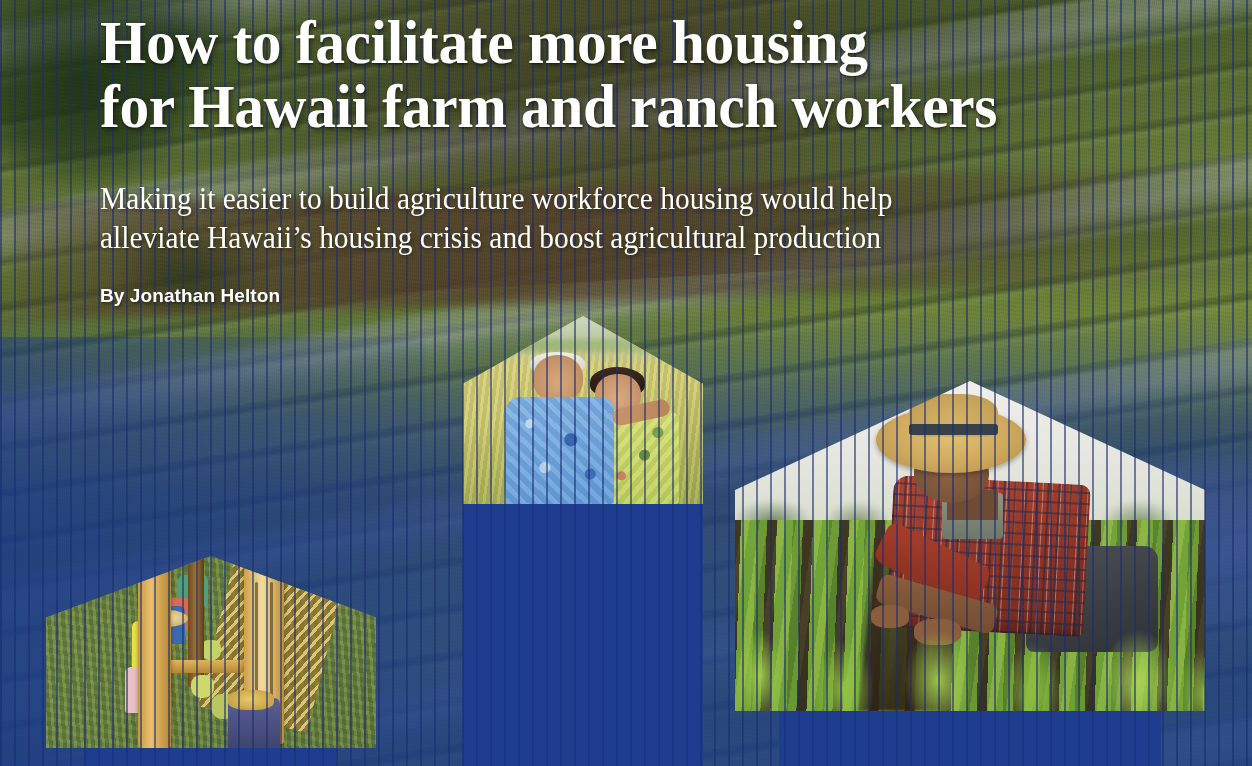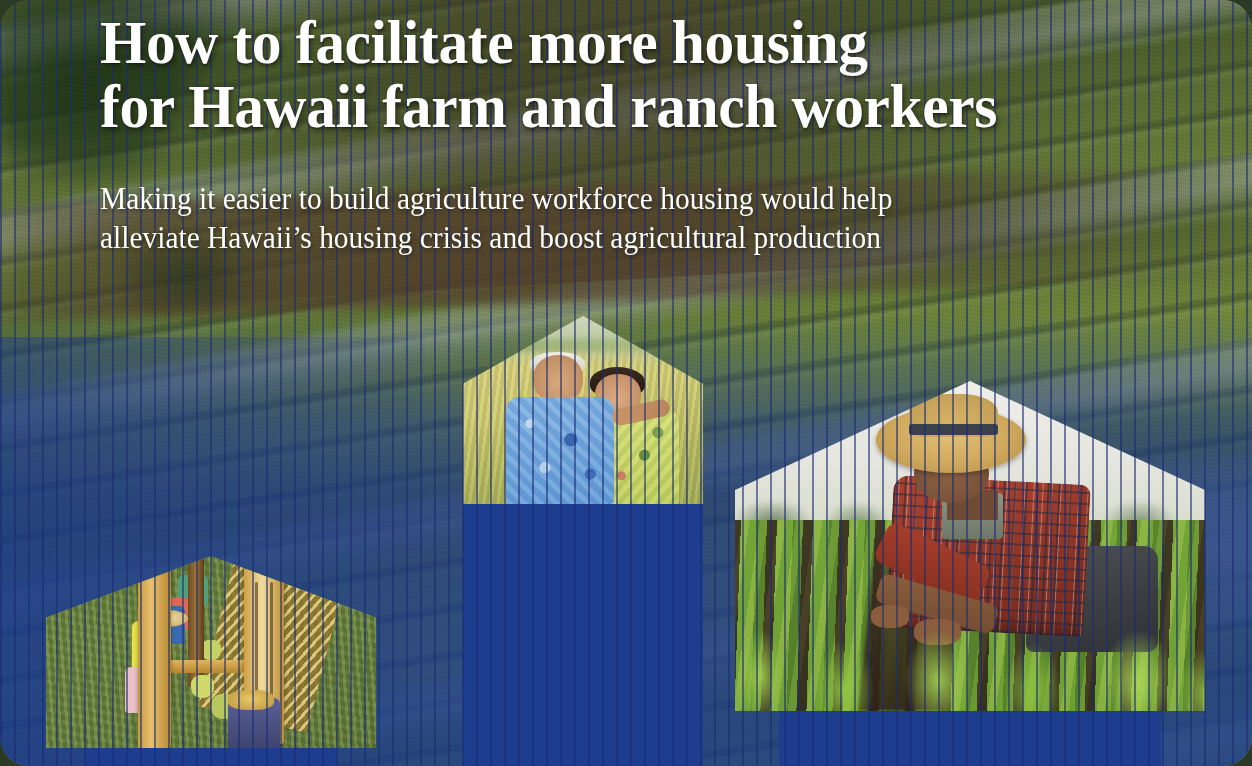--- a/index.html
+++ b/index.html
@@ -3,21 +3,20 @@
 <meta charset="utf-8">
 <style>
   * { margin:0; padding:0; box-sizing:border-box; }
   html,body { width:1252px; height:766px; overflow:hidden; background:#2b3a24; }
 
   .hero {
     position:relative;
     width:1252px; height:766px;
     overflow:hidden;
     font-family:"Liberation Serif", serif;
-    border-radius:29px;
   }
 
   
   .bg-photo { position:absolute; inset:0; overflow:hidden; }
 
   .bg-base {
     position:absolute; inset:-6%;
     background:
       linear-gradient(176deg,
         #3f4a2c 0%, #4a5a30 5%, #55682f 11%, #4c5f2b 17%,
@@ -459,15 +458,16 @@
     </div>
   </div>
 
   <div class="stripes"></div>
 
   <div class="text-block">
     <h1 class="headline">How to facilitate more housing
 for Hawaii farm and ranch workers</h1>
     <p class="subhead">Making it easier to build agriculture workforce housing would help
 alleviate Hawaii’s housing crisis and boost agricultural production</p>
+    <div class="byline">By Jonathan Helton</div>
   </div>
 
 </div>
 
 </body></html>

